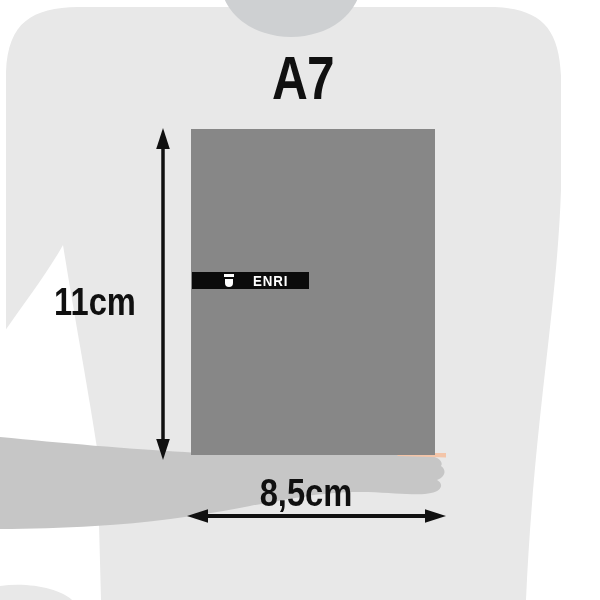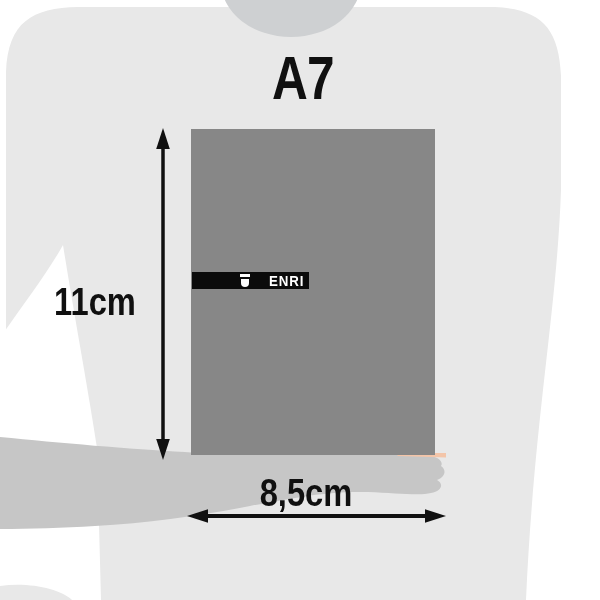--- a/index.html
+++ b/index.html
@@ -9,21 +9,21 @@
     font-family:"Liberation Sans", sans-serif;
   }
   #stage svg.layer{position:absolute;left:0;top:0;width:600px;height:600px;}
   .notebook{
     position:absolute;left:191px;top:129px;width:244px;height:326px;
     background:#878787;
   }
   .brand-band{
     position:absolute;left:192px;top:272px;width:117px;height:17px;
     background:#0b0b0b;display:flex;align-items:center;justify-content:flex-end;
-    padding-right:4px;box-sizing:border-box;gap:18px;
+    padding-right:20px;box-sizing:border-box;gap:18px;
   }
   .shield-icon{position:relative;display:inline-block;width:10px;height:13px;flex:0 0 auto;}
   .shield-icon::before{content:"";position:absolute;top:0;left:0;right:0;height:3px;background:#ffffff;}
   .shield-icon::after{content:"";position:absolute;top:4.5px;left:1px;right:1px;bottom:0;background:#ffffff;border-radius:0 0 4px 4px;}
   .brand-text{
     color:#ffffff;font-weight:bold;font-size:14px;line-height:1;
     letter-spacing:1px;transform:scaleX(0.95);transform-origin:center;
   }
   .size-title{
     position:absolute;left:225px;top:47px;width:156px;text-align:center;

